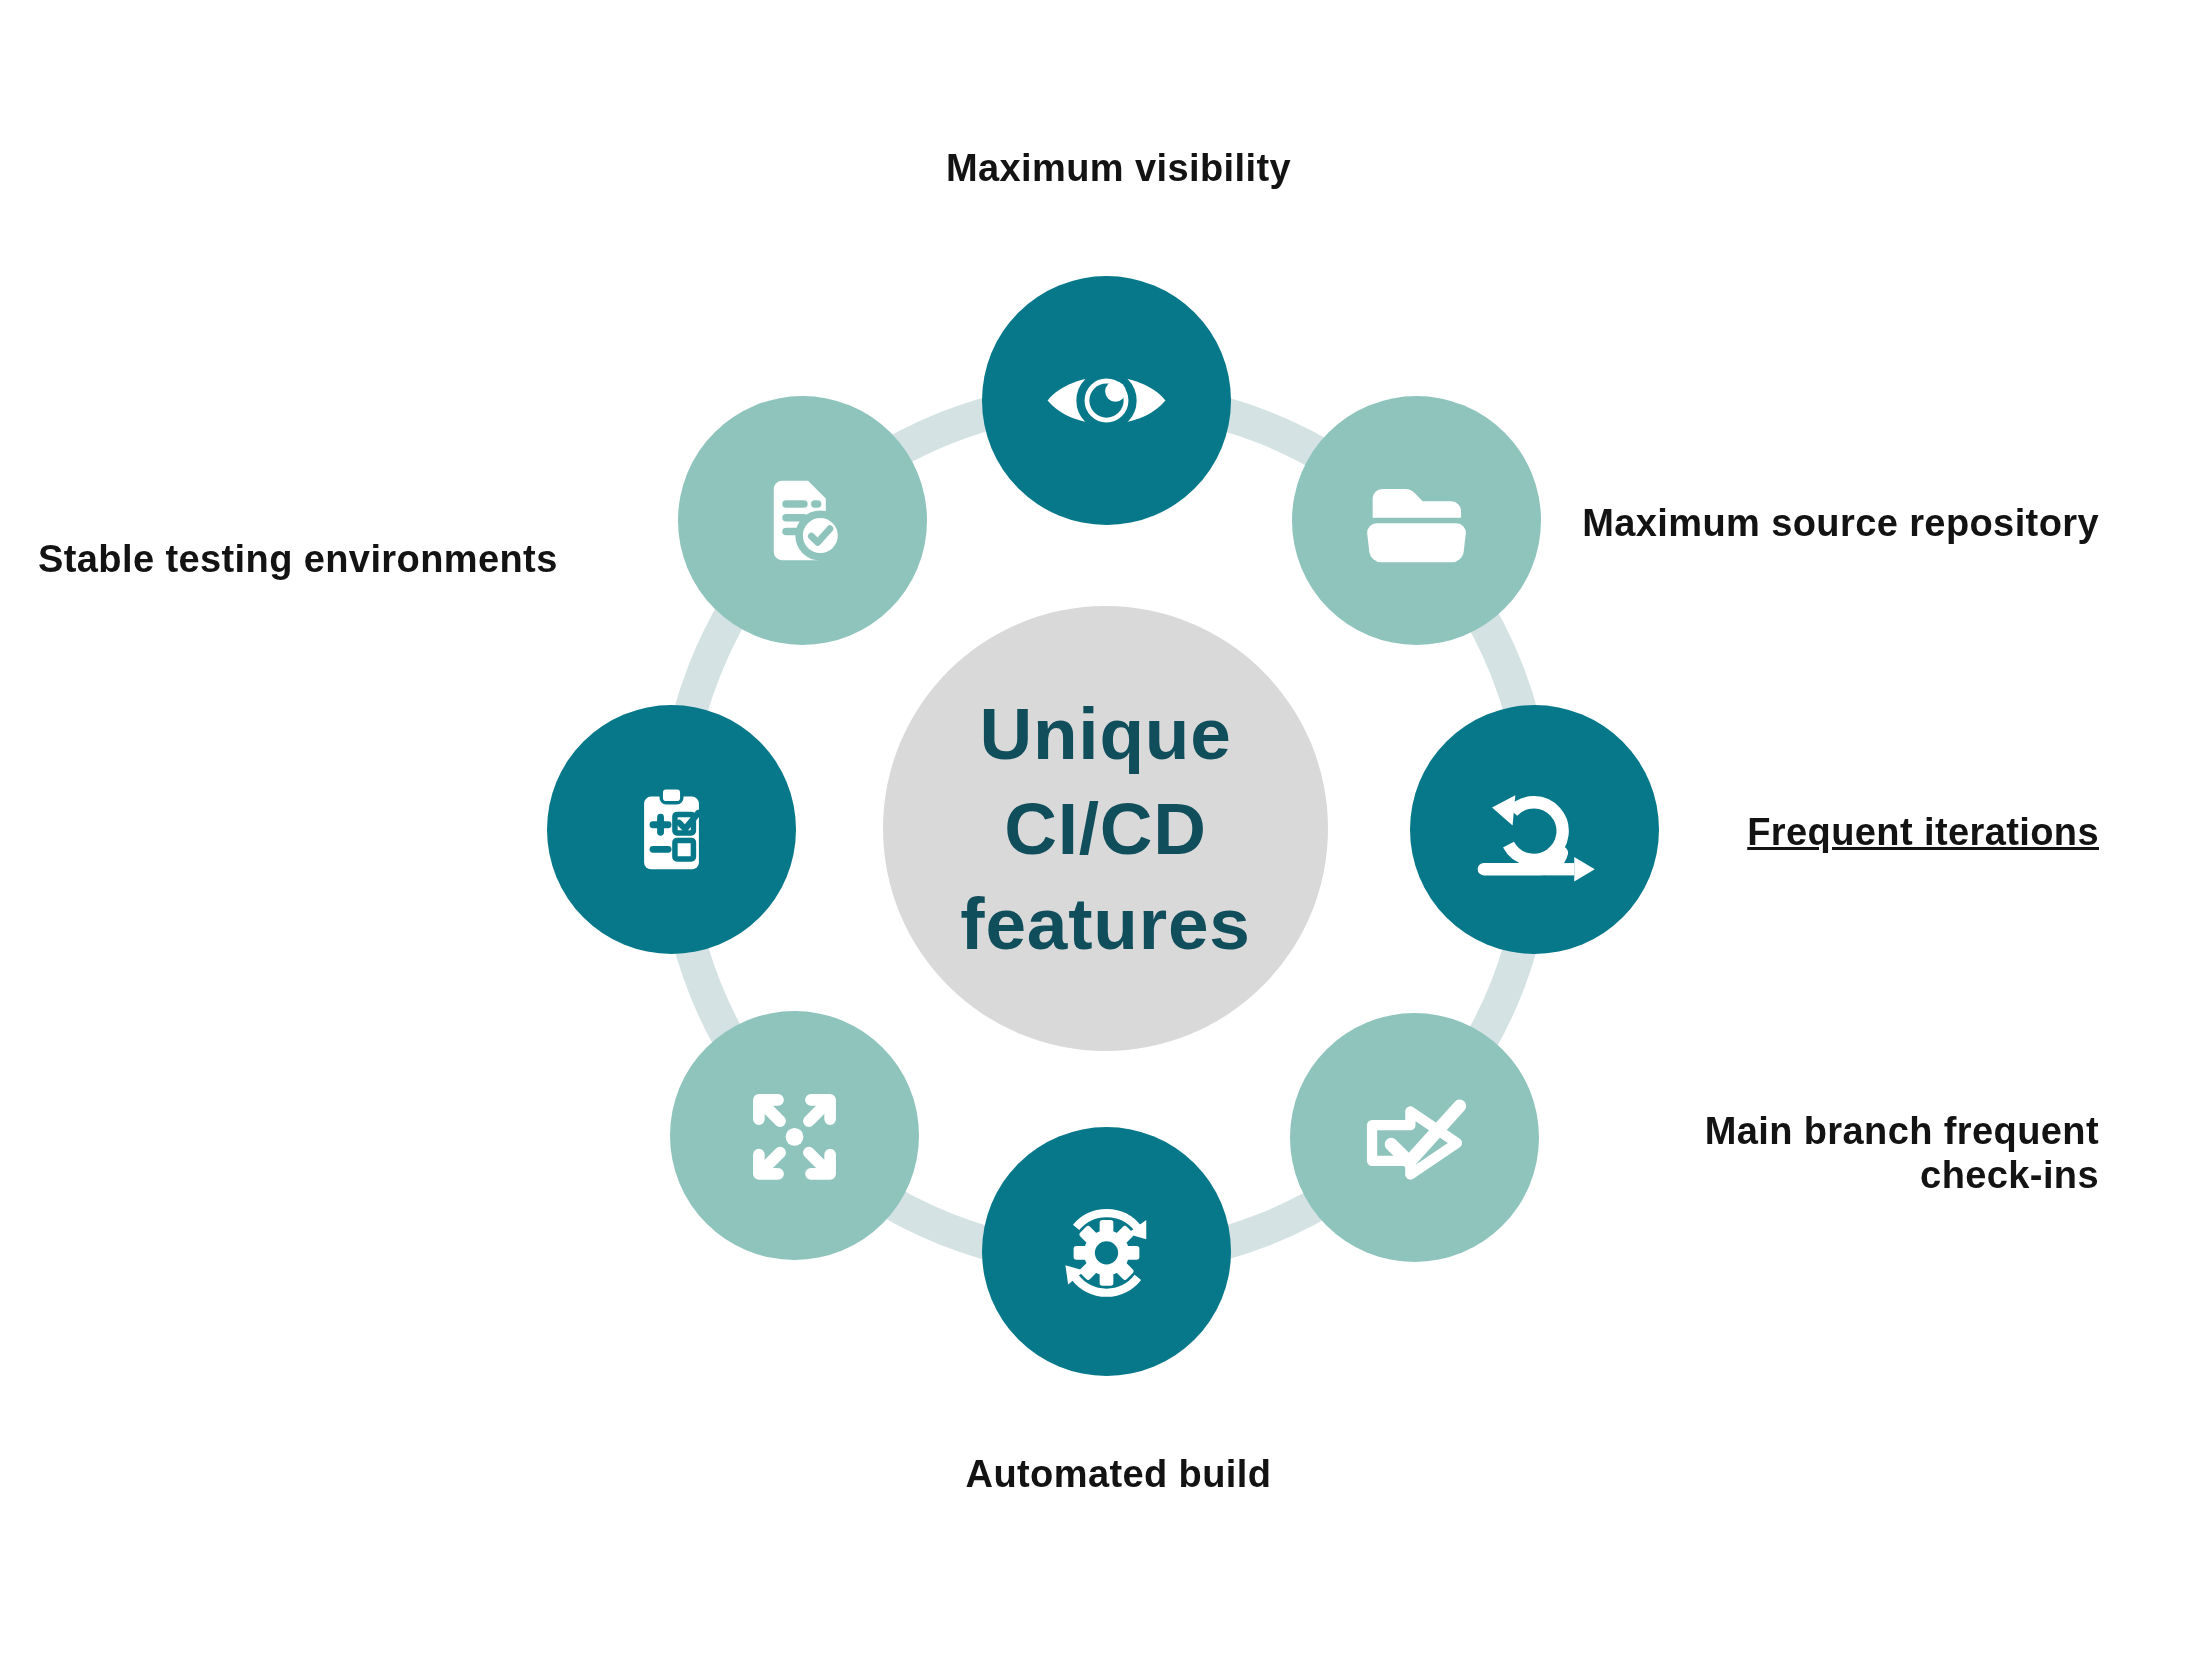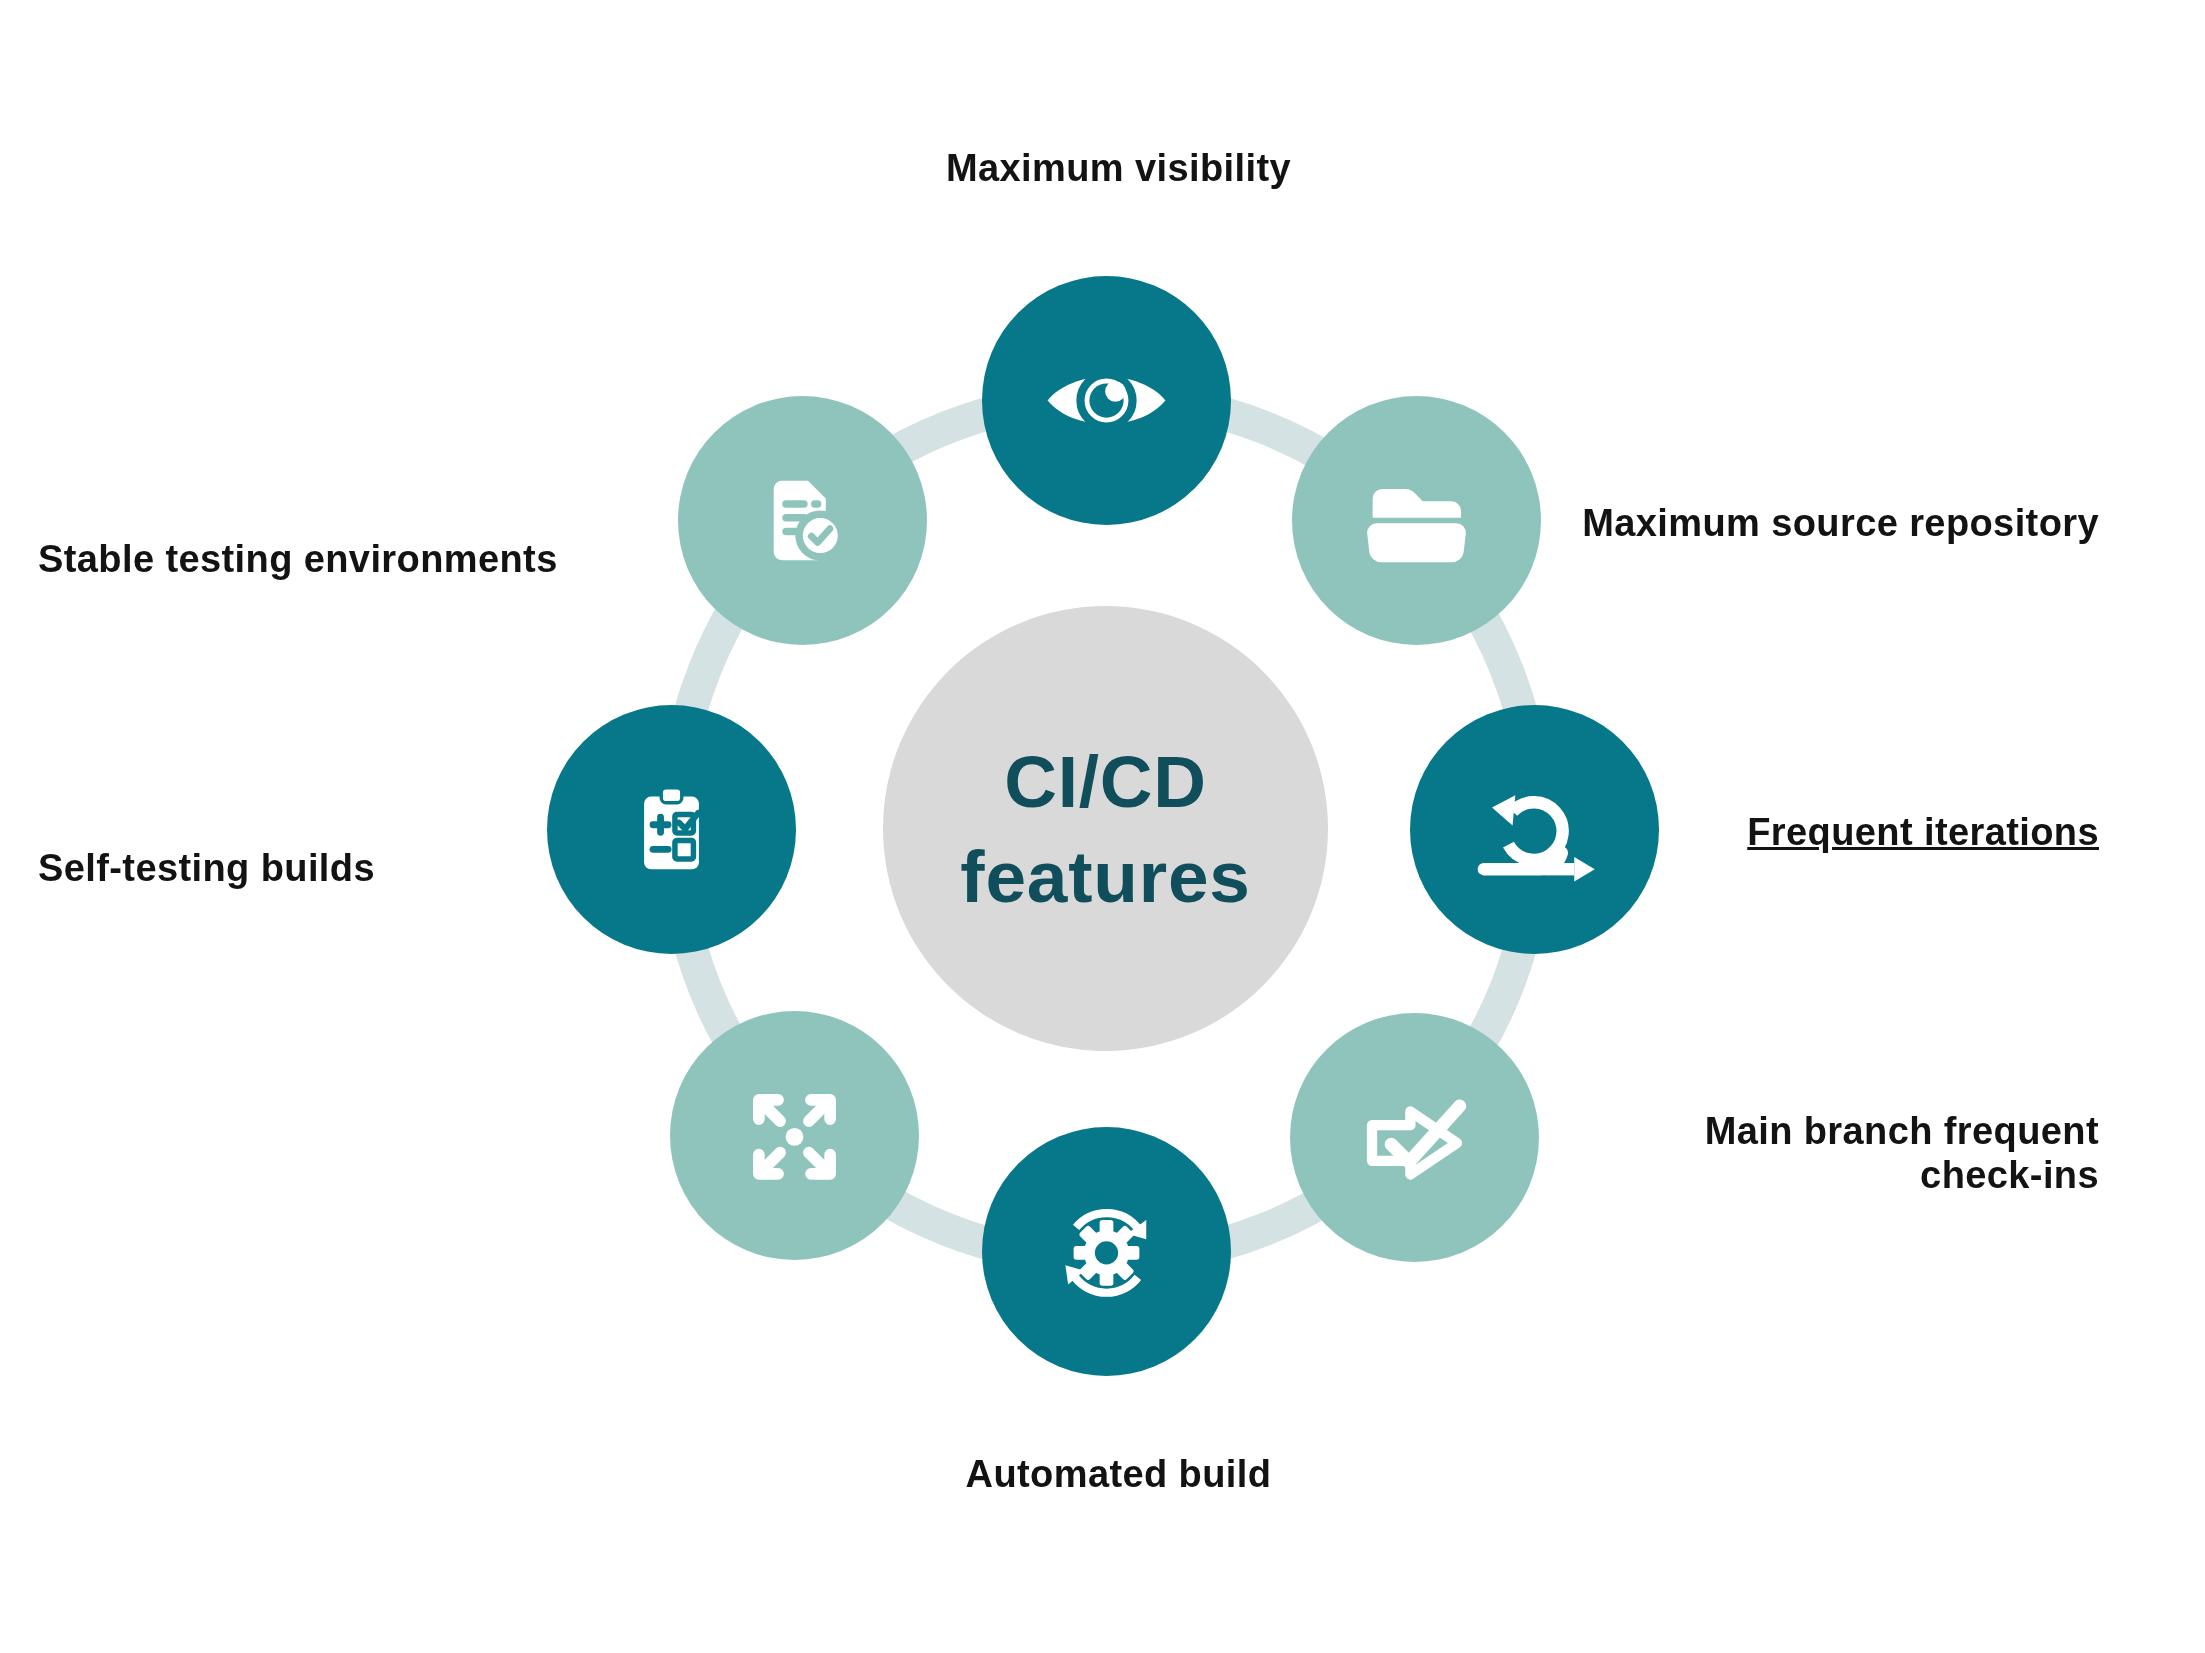--- a/index.html
+++ b/index.html
@@ -37,20 +37,21 @@
 <body>
 
 <div class="stage">
 
   <svg class="ring-svg" viewBox="0 0 2776 2082">
     <circle cx="1392" cy="1043" r="543" fill="none" stroke="var(--ring)" stroke-width="42"></circle>
   </svg>
 
   <div class="center-circle">
     <div class="center-text">
+      <span>Unique</span>
       <span>CI/CD</span>
       <span>features</span>
     </div>
   </div>
 
   <div class="sat dark" style="left:982px;top:276px;">
     <svg viewBox="0 0 100 100">
       <path d="M7,50 C26,27 74,27 93,50 C74,73 26,73 7,50 Z" fill="#fff"></path>
       <circle cx="50" cy="50" r="19" fill="#fff" stroke="var(--c)" stroke-width="6"></circle>
       <circle cx="50" cy="50" r="12.5" fill="var(--c)"></circle>
@@ -142,17 +143,16 @@
       <circle cx="63" cy="61" r="15.5" fill="#fff" stroke="var(--c)" stroke-width="5.5"></circle>
       <path d="M56.5,61.5 l4.5,4.5 l9,-10" stroke="var(--c)" stroke-width="5" fill="none" stroke-linecap="round" stroke-linejoin="round"></path>
     </svg>
   </div>
 
   <div class="label center-align" style="top:145px;">Maximum visibility</div>
   <div class="label right-align" style="top:500px;">Maximum source repository</div>
   <div class="label right-align" style="top:809px;text-decoration:underline;">Frequent iterations</div>
   <div class="label right-align wrap" style="top:1109px;">Main branch frequent check-ins</div>
   <div class="label center-align" style="top:1451px;text-align:center;">Automated build</div>
-  <div class="label left-align" style="top:809px;">Self-testing builds</div>
   <div class="label left-align" style="top:500px;">Stable testing environments</div>
 
 </div>
 
 
 </body></html>

